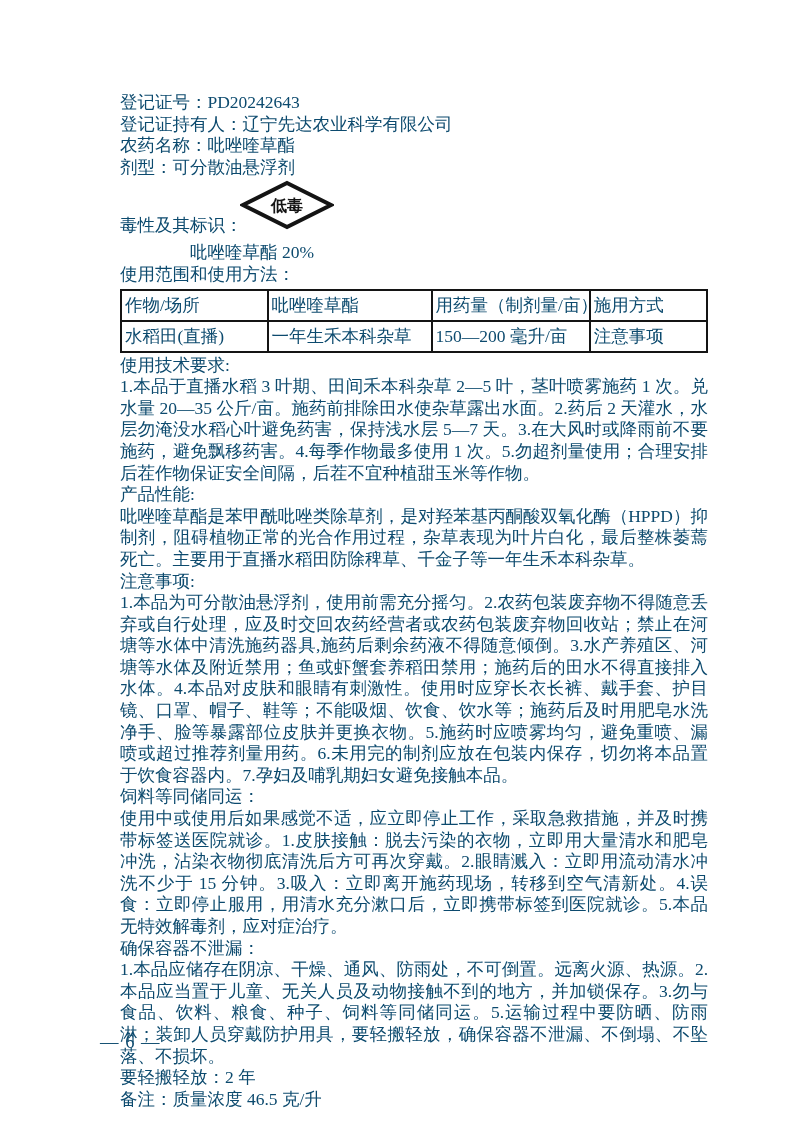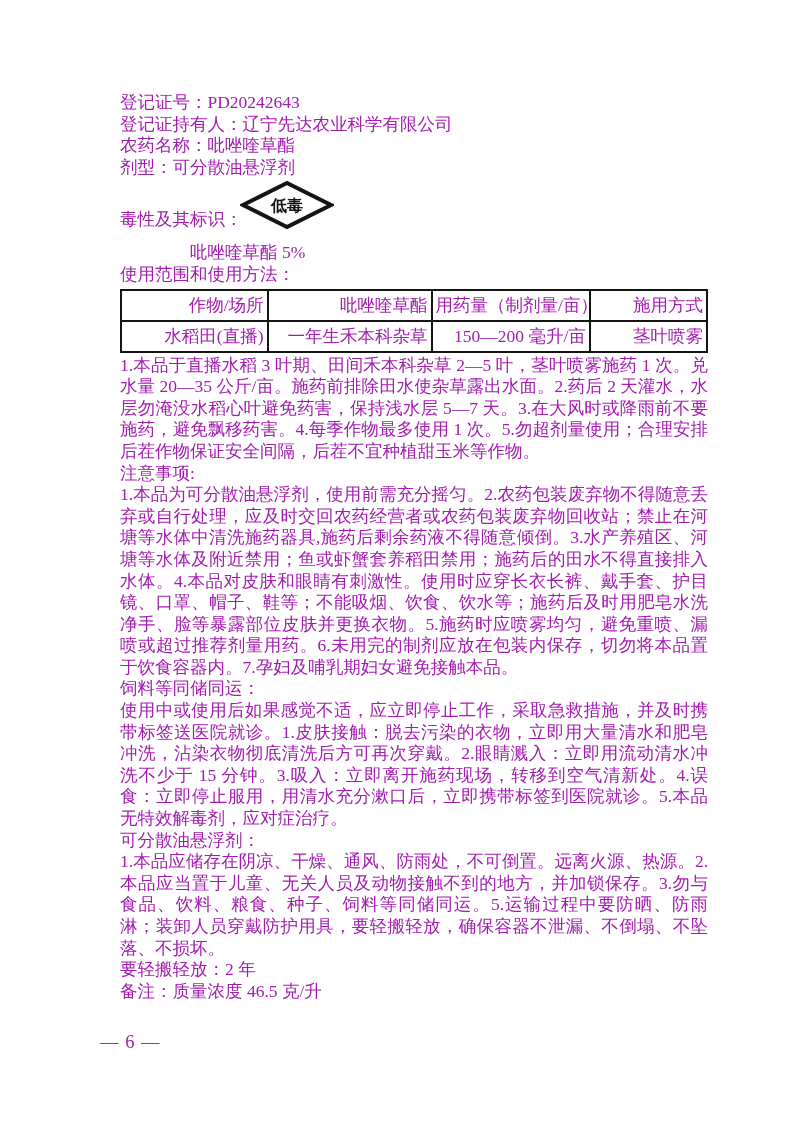--- a/index.html
+++ b/index.html
@@ -2,55 +2,55 @@
 <html><head>
 <meta charset="utf-8">
 <style>
   * { margin:0; padding:0; box-sizing:border-box; }
   html,body { background:#e8e8e8; }
   .page {
     position:relative;
     width:794px; height:1123px;
     background:#ffffff;
     font-family:"Liberation Serif","DejaVu Serif",serif;
-    color:#a21caf;
+    color:#0c4a6e;
     overflow:hidden;
     margin:0 auto;
   }
   .content {
     position:absolute;
     left:120px; top:92px;
     width:588px;
     font-size:17.5px;
     line-height:21.6px;
   }
   .line { white-space:nowrap; }
   .para { text-align:justify; text-justify:inter-ideograph; }
   .indent { padding-left:70px; }
 
   .tox-row { position:relative; height:64px; }
-  .tox-label { position:absolute; left:0; bottom:12px; }
+  .tox-label { position:absolute; left:0; bottom:6px; }
   .tox-badge { position:absolute; left:120px; top:2px; }
   .tox-badge polygon { fill:#ffffff; stroke:#141414; stroke-width:4; }
   .tox-badge text {
     fill:#141414; font-size:16px; font-weight:700;
     text-anchor:middle; dominant-baseline:central;
     font-family:"Liberation Serif","DejaVu Serif",serif;
   }
 
   table.usage {
     border-collapse:collapse;
     width:100%;
     margin:3px 0 2px 0;
     table-layout:fixed;
   }
   table.usage th, table.usage td {
     border:2px solid #141414;
     font-weight:normal;
-    text-align:right;
+    text-align:left;
     font-size:17.5px;
     height:31px;
     line-height:21px;
     padding:0 3px;
     white-space:nowrap;
     overflow:hidden;
   }
   .col1 { width:25%; } .col2 { width:28%; } .col3 { width:27%; } .col4 { width:20%; }
 
   .page-number {
@@ -80,57 +80,62 @@
     </div>
 
     <div class="tox-row">
       <span class="tox-label">毒性及其标识：</span>
       <svg class="tox-badge" width="94" height="50" viewBox="0 0 94 50" aria-hidden="true">
         <polygon points="47,3 91,25 47,47 3,25"></polygon>
         <text x="47" y="25">低毒</text>
       </svg>
     </div>
 
-    <div class="line indent">吡唑喹草酯 5%</div>
+    <div class="line indent">吡唑喹草酯 20%</div>
     <div class="line">使用范围和使用方法：</div>
 
     <table class="usage">
       <tbody>
           <tr>
         <th class="col1">作物/场所</th>
         <th class="col2">吡唑喹草酯</th>
         <th class="col3">用药量（制剂量/亩）</th>
         <th class="col4">施用方式</th>
       </tr>
       <tr>
         <td>水稻田(直播)</td>
         <td>一年生禾本科杂草</td>
         <td>150—200 毫升/亩</td>
-        <td>茎叶喷雾</td>
+        <td>注意事项</td>
       </tr>
     </tbody>
       </table>
 
     <div>
+      <div class="line">使用技术要求:</div>
       <div class="para">1.本品于直播水稻 3 叶期、田间禾本科杂草 2—5 叶，茎叶喷雾施药 1 次。兑水量 20—35 公斤/亩。施药前排除田水使杂草露出水面。2.药后 2 天灌水，水层勿淹没水稻心叶避免药害，保持浅水层 5—7 天。3.在大风时或降雨前不要施药，避免飘移药害。4.每季作物最多使用 1 次。5.勿超剂量使用；合理安排后茬作物保证安全间隔，后茬不宜种植甜玉米等作物。</div>
     </div>
 
+    <div>
+      <div class="line">产品性能:</div>
+      <div class="para">吡唑喹草酯是苯甲酰吡唑类除草剂，是对羟苯基丙酮酸双氧化酶（HPPD）抑制剂，阻碍植物正常的光合作用过程，杂草表现为叶片白化，最后整株萎蔫死亡。主要用于直播水稻田防除稗草、千金子等一年生禾本科杂草。</div>
+    </div>
 
     <div>
       <div class="line">注意事项:</div>
       <div class="para">1.本品为可分散油悬浮剂，使用前需充分摇匀。2.农药包装废弃物不得随意丢弃或自行处理，应及时交回农药经营者或农药包装废弃物回收站；禁止在河塘等水体中清洗施药器具,施药后剩余药液不得随意倾倒。3.水产养殖区、河塘等水体及附近禁用；鱼或虾蟹套养稻田禁用；施药后的田水不得直接排入水体。4.本品对皮肤和眼睛有刺激性。使用时应穿长衣长裤、戴手套、护目镜、口罩、帽子、鞋等；不能吸烟、饮食、饮水等；施药后及时用肥皂水洗净手、脸等暴露部位皮肤并更换衣物。5.施药时应喷雾均匀，避免重喷、漏喷或超过推荐剂量用药。6.未用完的制剂应放在包装内保存，切勿将本品置于饮食容器内。7.孕妇及哺乳期妇女避免接触本品。</div>
     </div>
 
     <div>
       <div class="line">饲料等同储同运：</div>
       <div class="para">使用中或使用后如果感觉不适，应立即停止工作，采取急救措施，并及时携带标签送医院就诊。1.皮肤接触：脱去污染的衣物，立即用大量清水和肥皂冲洗，沾染衣物彻底清洗后方可再次穿戴。2.眼睛溅入：立即用流动清水冲洗不少于 15 分钟。3.吸入：立即离开施药现场，转移到空气清新处。4.误食：立即停止服用，用清水充分漱口后，立即携带标签到医院就诊。5.本品无特效解毒剂，应对症治疗。</div>
     </div>
 
     <div>
-      <div class="line">可分散油悬浮剂：</div>
+      <div class="line">确保容器不泄漏：</div>
       <div class="para">1.本品应储存在阴凉、干燥、通风、防雨处，不可倒置。远离火源、热源。2.本品应当置于儿童、无关人员及动物接触不到的地方，并加锁保存。3.勿与食品、饮料、粮食、种子、饲料等同储同运。5.运输过程中要防晒、防雨淋；装卸人员穿戴防护用具，要轻搬轻放，确保容器不泄漏、不倒塌、不坠落、不损坏。</div>
     </div>
 
     <div class="line">
       <span>要轻搬轻放：</span><span>2 年</span>
     </div>
     <div class="line">
       <span>备注：</span><span>质量浓度 46.5 克/升</span>
     </div>
 

